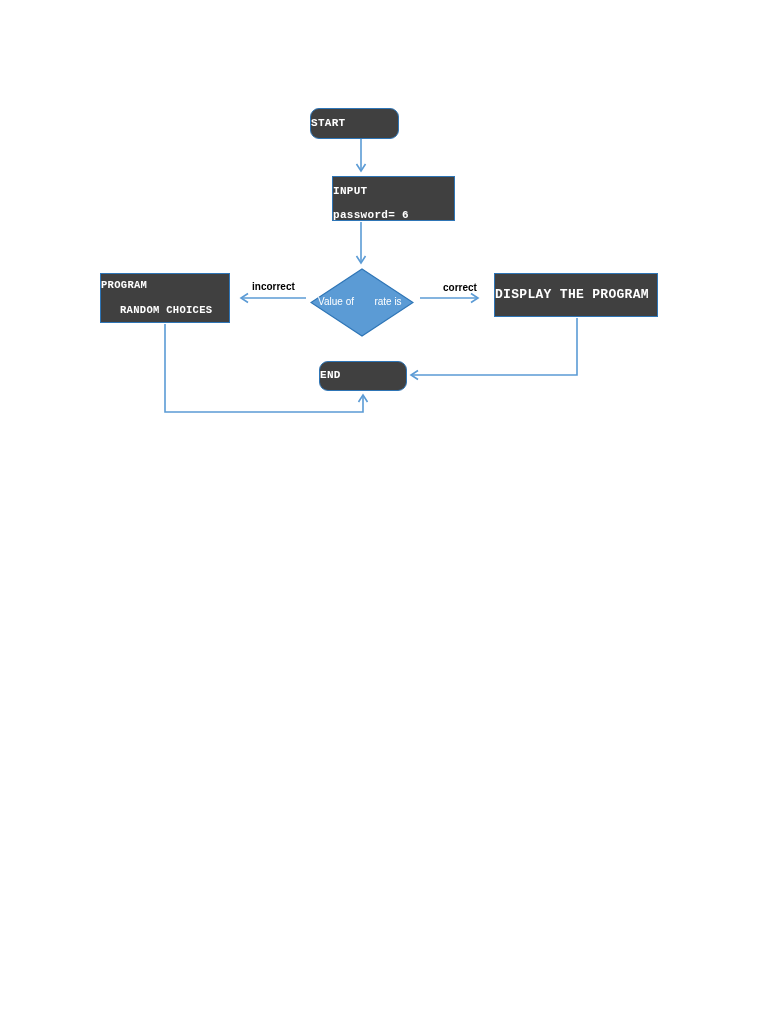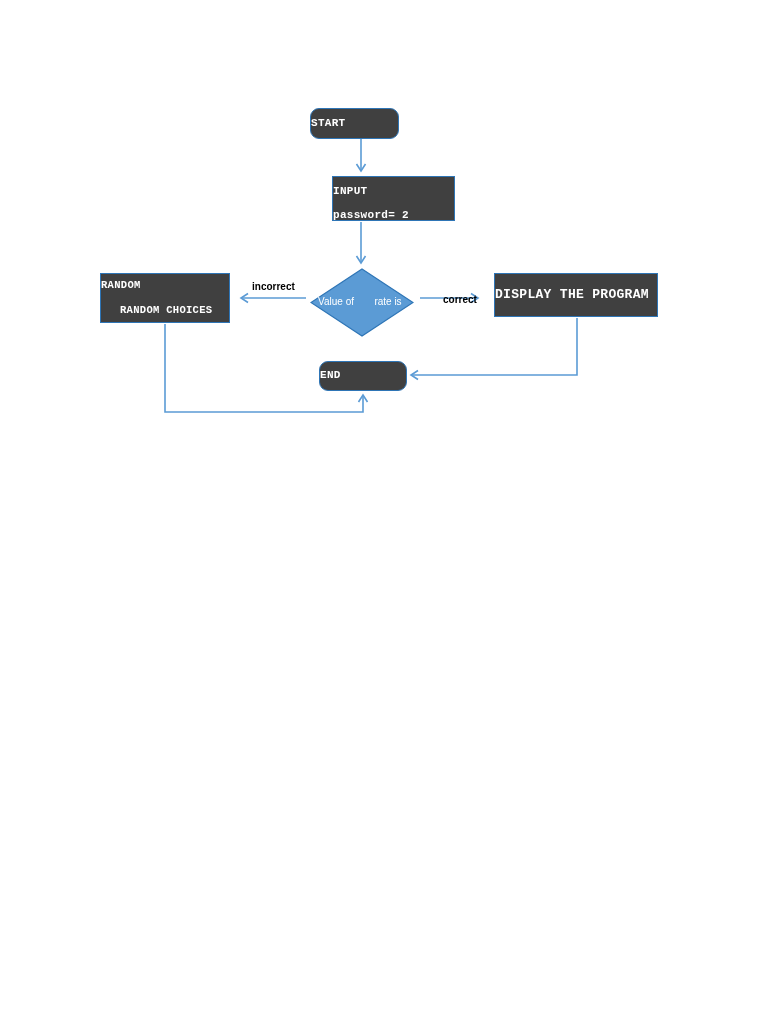--- a/index.html
+++ b/index.html
@@ -141,21 +141,21 @@
     font-weight: bold;
     white-space: nowrap;
     padding-left: 9px;
   }
   #label-incorrect {
     left: 243px;
     top: 281px;
   }
   #label-correct {
     left: 434px;
-    top: 294px;
+    top: 282px;
   }
 </style>
 </head>
 <body>
 
 <svg id="canvas" viewBox="0 0 768 1024" xmlns="http://www.w3.org/2000/svg">
   <g fill="none" stroke="#5b9bd5" stroke-width="1.6">
 
     <line x1="361" y1="139" x2="361" y2="170"></line>
     <polyline points="356.5,164 361,171 365.5,164"></polyline>
@@ -176,35 +176,35 @@
     <polyline points="358.5,402 363,395 367.5,402"></polyline>
   </g>
 </svg>
 
 <div class="node terminator" id="node-start">
   <span class="node-label">START</span>
 </div>
 
 <div class="node" id="node-input">
   <span class="node-label">INPUT</span>
-  <span class="node-label line2">password= 2</span>
+  <span class="node-label line2">password= 6</span>
 </div>
 
 <div id="node-decision">
   <svg width="104" height="69" viewBox="0 0 104 69" xmlns="http://www.w3.org/2000/svg">
     <polygon points="52,1 103,34.5 52,68 1,34.5" fill="#5b9bd5" stroke="#2e75b6" stroke-width="1.2"></polygon>
   </svg>
   <div class="diamond-text">
     <span class="node-label">Value of</span>
     <span class="node-label">rate is</span>
   </div>
 </div>
 
 <div class="node" id="node-random">
-  <span class="node-label">RANDOM</span>
+  <span class="node-label">PROGRAM</span>
   <span class="node-label line2">RANDOM CHOICES</span>
 </div>
 
 <div class="node" id="node-program">
   <span class="node-label">DISPLAY THE PROGRAM</span>
 </div>
 
 <div class="node terminator" id="node-end">
   <span class="node-label">END</span>
 </div>

